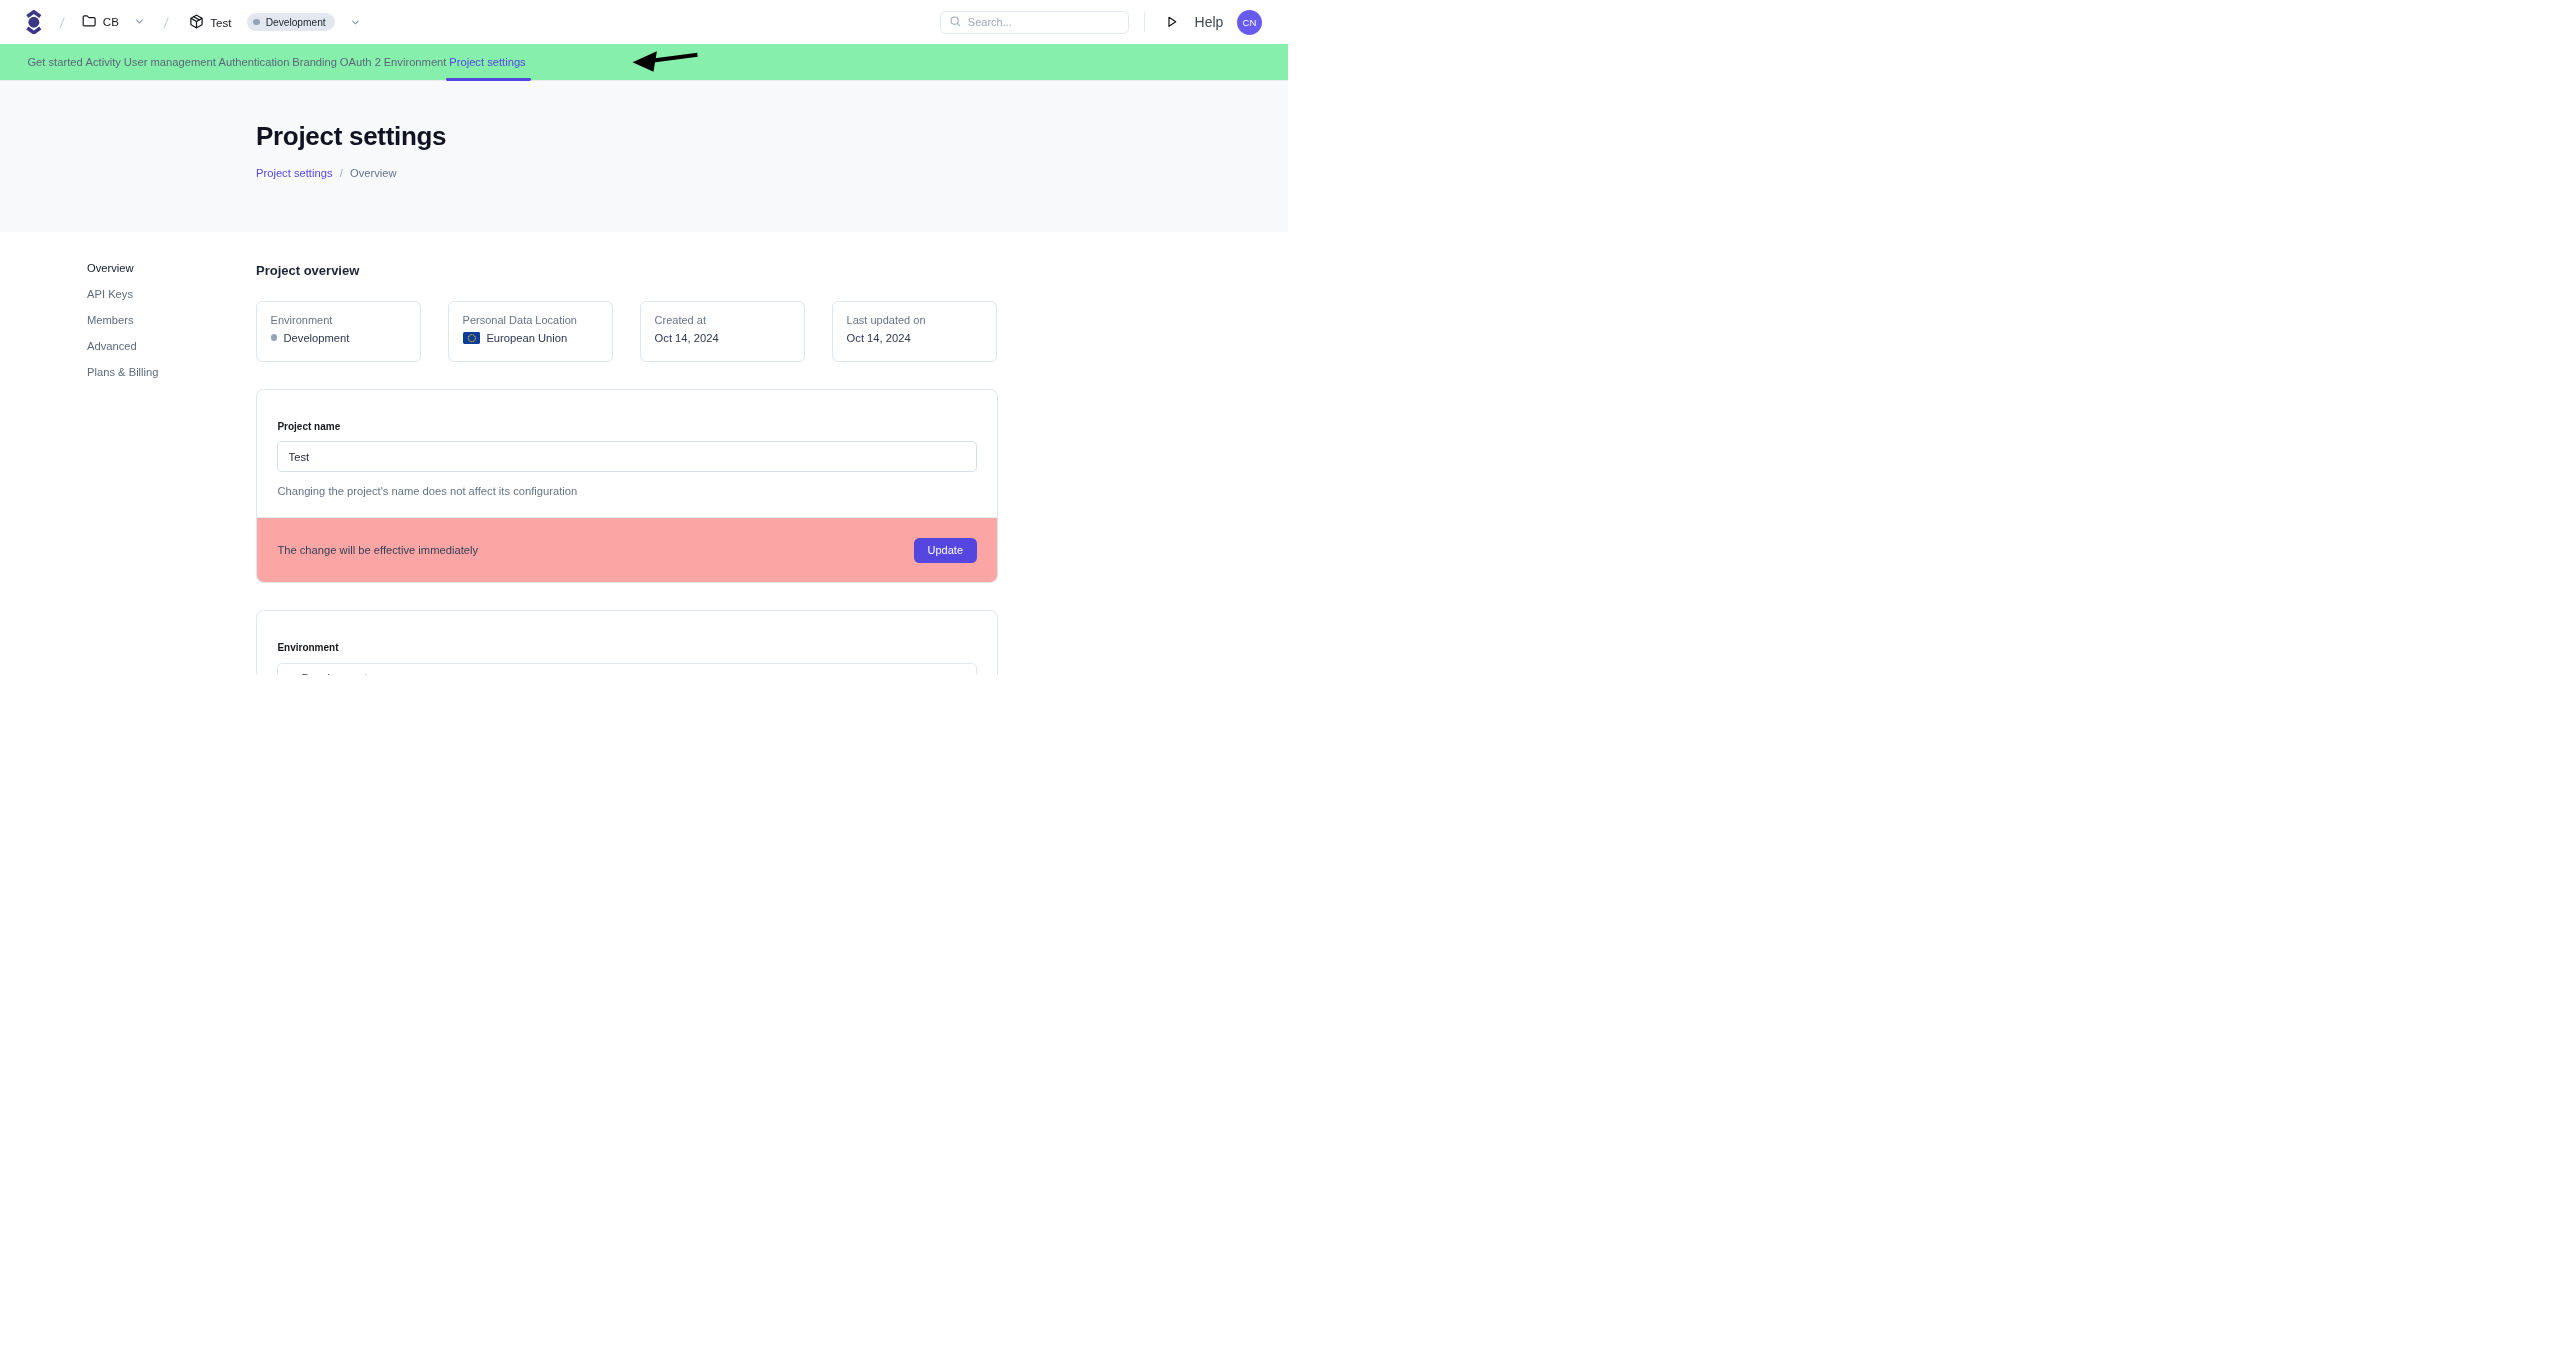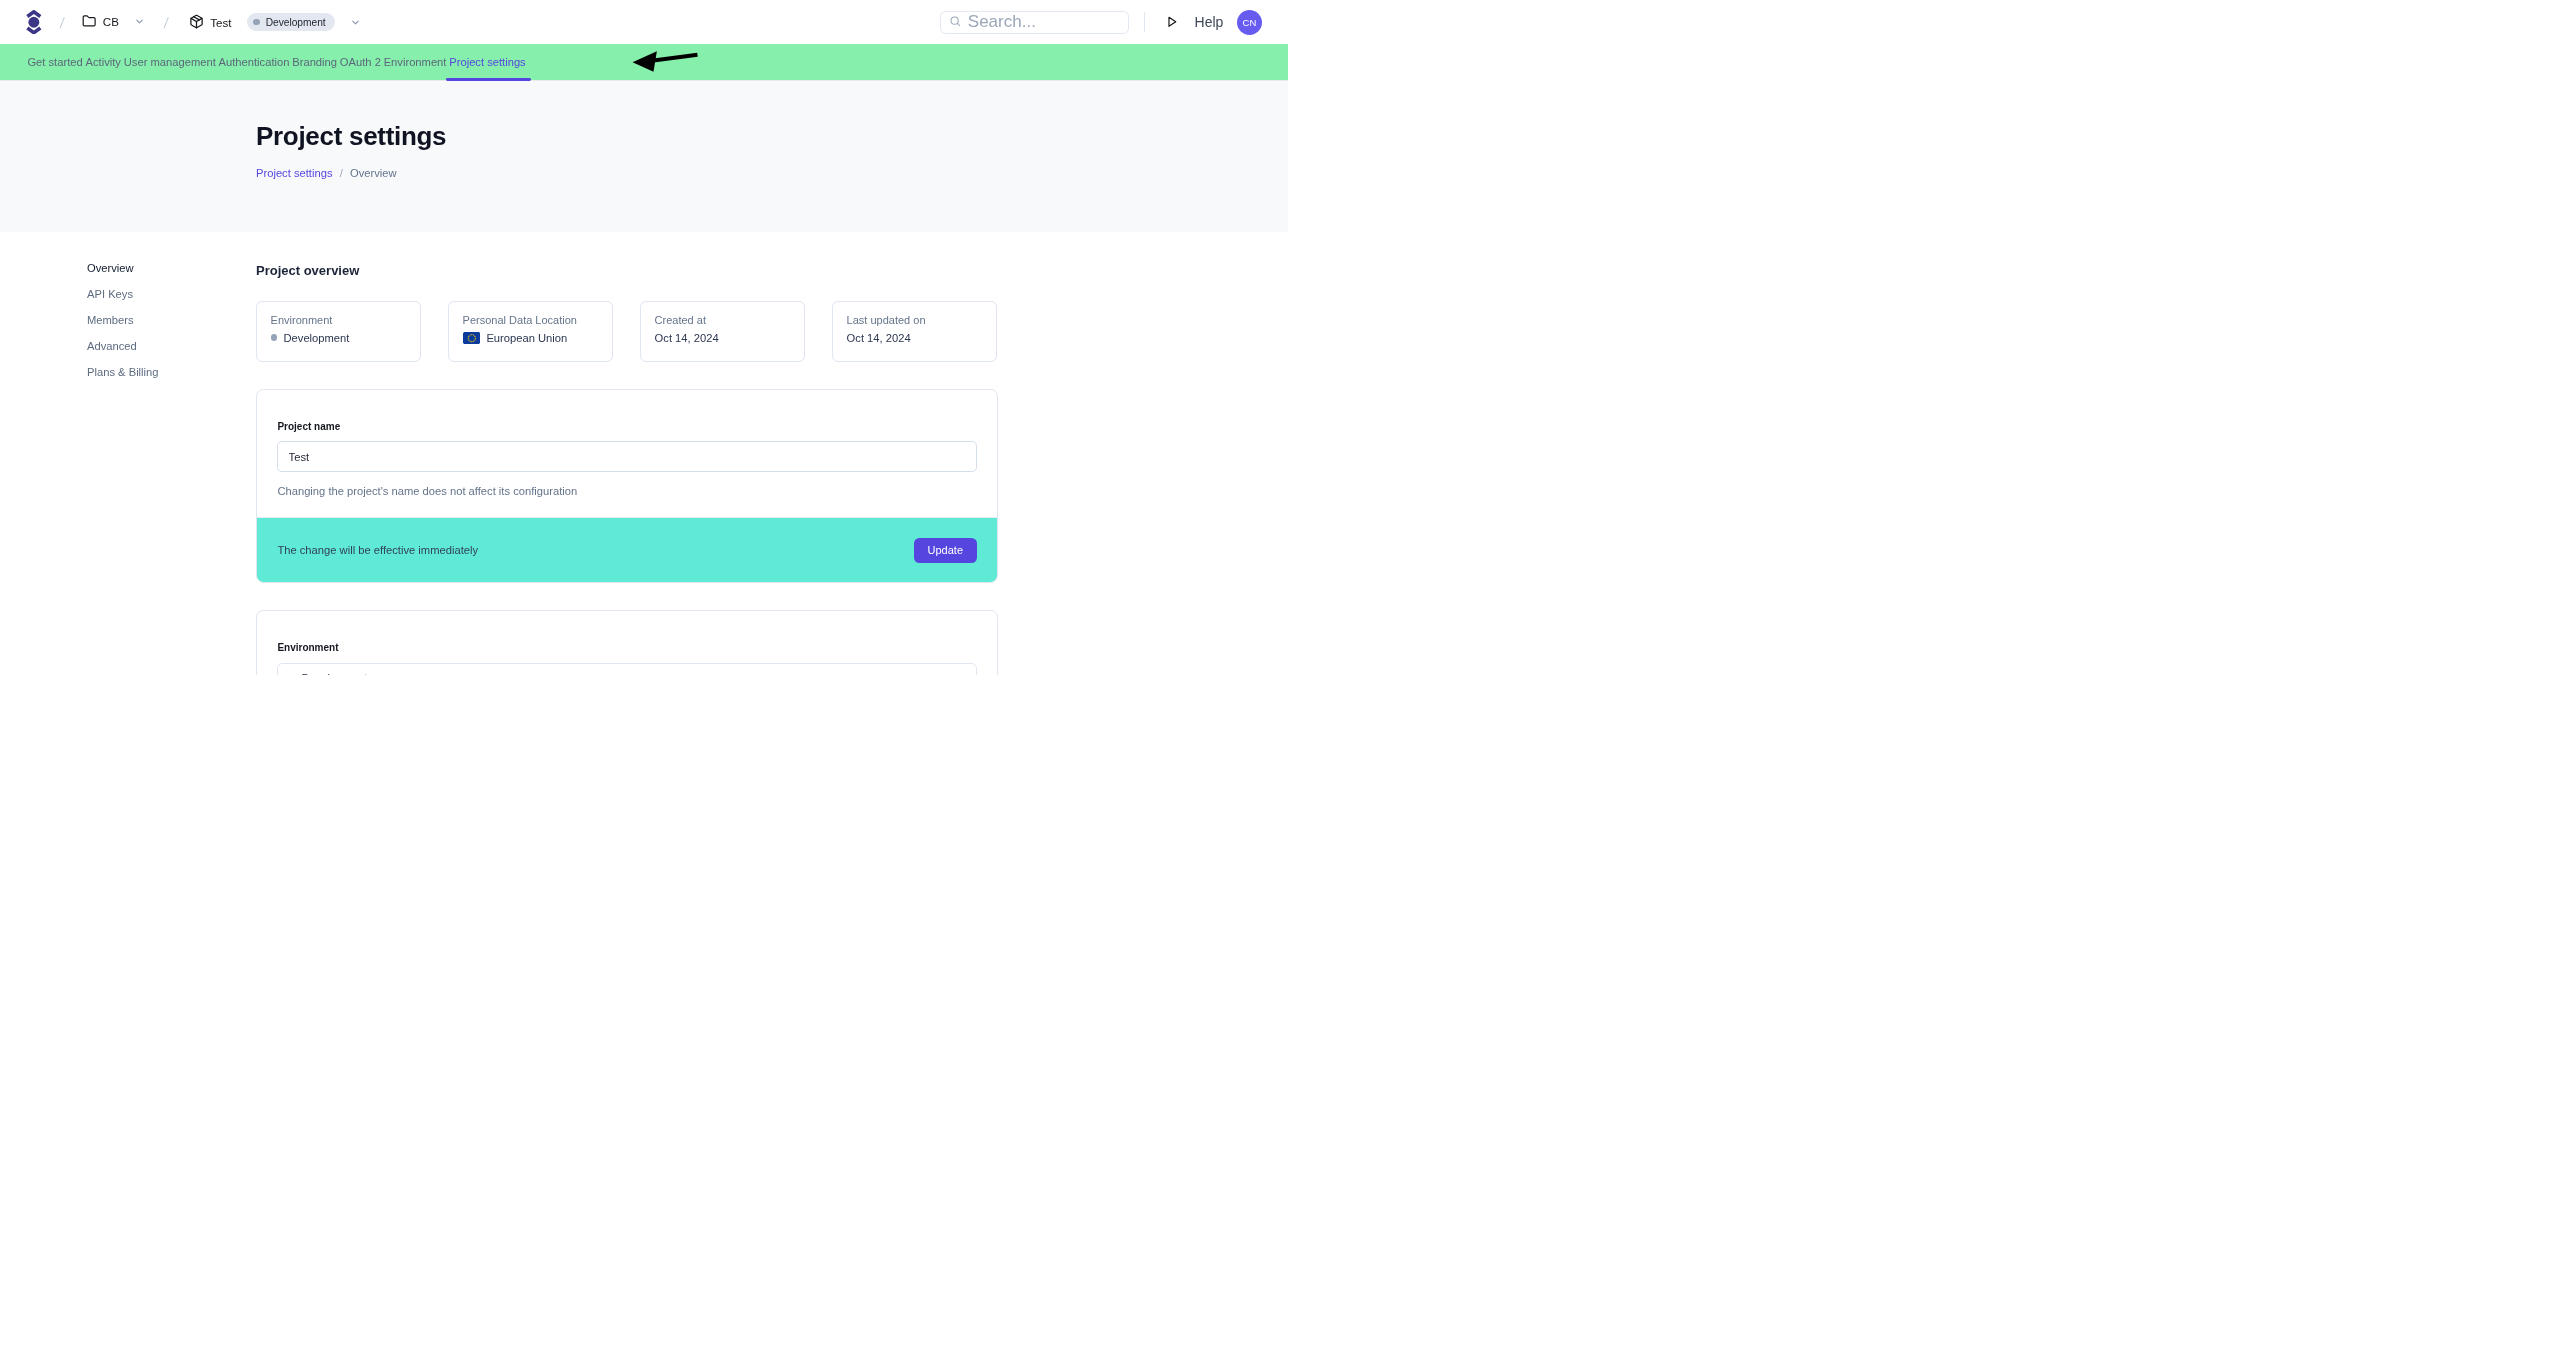--- a/index.html
+++ b/index.html
@@ -30,21 +30,21 @@
   .dot { width:6.8px; height:6.8px; border-radius:50%; background:#94a3b8; display:inline-block; }
   .chev { margin-left:8.2px; display:flex; align-items:center; }
 
   .header-right { display:flex; align-items:center; }
   .search-box {
     display:flex; align-items:center; gap:6.8px;
     width:189px; height:23px; border:0.7px solid #e2e8f0; border-radius:5.5px;
     padding:0 8.2px; background:#fff;
   }
   .search-box input {
-    border:none; outline:none; width:100%; font-size:17px;
+    border:none; outline:none; width:100%; font-size:11px;
     font-family:"Liberation Sans", sans-serif; color:#334155; background:transparent;
   }
   .search-box input::placeholder { color:#9aa7b8; }
   .v-divider { width:0.7px; height:20.4px; background:#e2e8f0; margin:0 20.4px 0 15px; }
   .play-btn { display:flex; align-items:center; cursor:pointer; margin-right:16.4px; }
   .help-link { font-size:14px; color:#3d4757; cursor:pointer; margin-right:13.6px; }
   .avatar {
     width:25px; height:25px; border-radius:50%; background:#685cf0;
     color:#fff; font-size:9.5px; display:flex; align-items:center; justify-content:center;
     cursor:pointer; letter-spacing:0.2px;
@@ -98,21 +98,21 @@
   }
   .panel-body { padding:31px 20.4px 20.4px 20.4px; }
   .panel-label { font-size:10px; font-weight:700; color:#15181f; margin-bottom:9.5px; }
   .text-input {
     width:100%; height:31px; border:0.7px solid #d4dde8; border-radius:4.8px;
     padding:0 10.2px; font-size:11.2px; color:#1f2430; outline:none;
     font-family:"Liberation Sans", sans-serif; background:#fff;
   }
   .helper { margin-top:13px; font-size:11.2px; color:#64748b; }
   .panel-footer {
-    background:#5eead4; border-top:0.7px solid #e6ebf1; height:65px;
+    background:#fca5a5; border-top:0.7px solid #e6ebf1; height:65px;
     display:flex; align-items:center; justify-content:space-between; padding:0 20.4px;gap:12px;
   }
   .footer-note { font-size:11.2px; color:#33415a; }
   .btn-primary {
     background:#5546e0; color:#fff; font-size:11px; font-weight:500;
     border:none; border-radius:5.5px; padding:6.1px 13.6px; cursor:pointer;
     font-family:"Liberation Sans", sans-serif;
   }
 
   .select-box {

